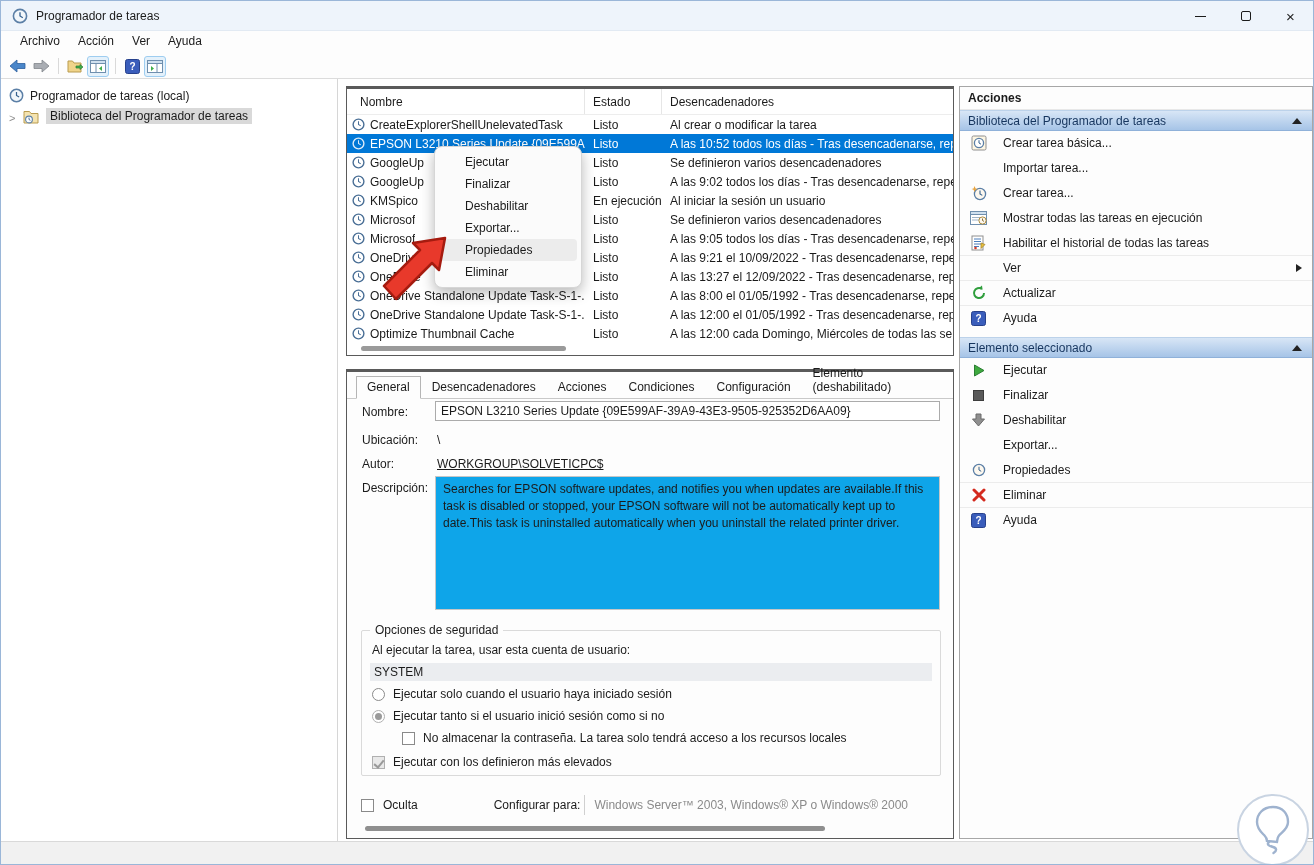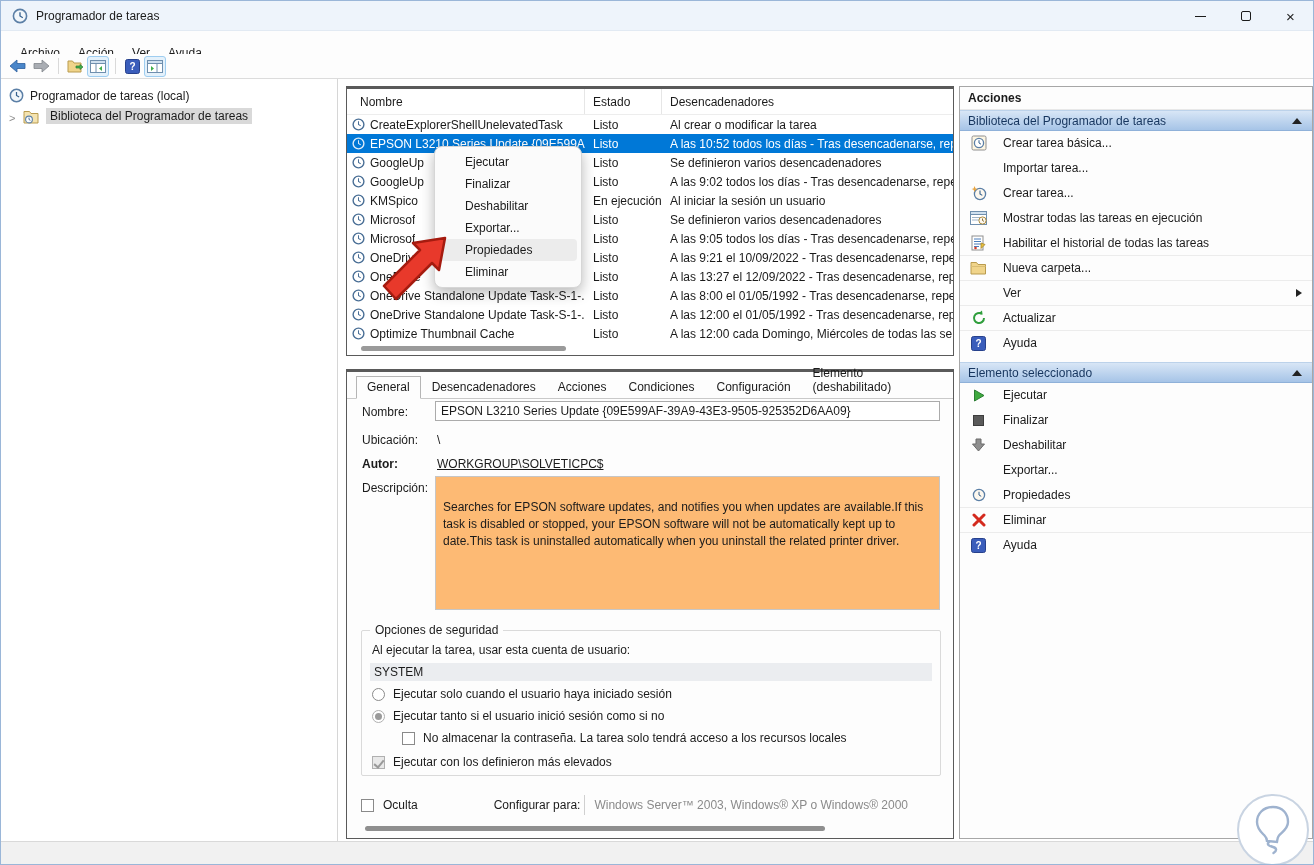--- a/index.html
+++ b/index.html
@@ -11,21 +11,21 @@
   .titlebar { position:absolute; left:0; top:0; width:100%; height:30px; background:#eef4fb; border-bottom:1px solid #e2eaf3; display:flex; align-items:center; }
   .titlebar .app-icon { margin:0 8px 0 11px; display:flex; }
   .title-text { font-size:12px; color:#1b1b1b; }
   .win-controls { position:absolute; right:0; top:0; height:30px; display:flex; }
   .win-btn { width:45px; height:30px; display:flex; align-items:center; justify-content:center; color:#1b1b1b; }
   .glyph-min { width:11px; height:1px; background:#1b1b1b; display:inline-block; }
   .glyph-max { width:10px; height:10px; border:1px solid #1b1b1b; border-radius:2px; display:inline-block; }
   .glyph-close { font-size:15px; line-height:1; }
 
   
-  .menubar { position:absolute; left:0; top:30px; width:100%; height:33px; background:#fdfdfd; border-bottom:1px solid #ececec; display:flex; align-items:flex-end; padding-left:10px; }
+  .menubar { position:absolute; left:0; top:30px; width:100%; height:33px; background:#fdfdfd; border-bottom:1px solid #ececec; display:flex; align-items:flex-start; padding-left:10px; }
   .menu-item { padding:3px 9px; }
 
   
   .toolbar { position:absolute; left:0; top:53px; width:100%; height:25px; background:#fdfdfd; border-bottom:1px solid #dcdcdc; display:flex; align-items:center; padding-left:6px; }
   .tb-icon { width:22px; height:21px; display:flex; align-items:center; justify-content:center; margin-right:1px; }
   .tb-sep { width:1px; height:16px; background:#d9d9d9; margin:0 5px; }
   .tb-toggle { border:1px solid #9ecdf0; background:#e4f1fb; border-radius:3px; }
 
   
   .tree-panel { position:absolute; left:0; top:78px; width:337px; height:762px; background:#ffffff; border-right:1px solid #d6d6d6; }
@@ -53,21 +53,21 @@
   .list-hscroll { position:absolute; left:14px; bottom:4px; width:205px; height:5px; background:#9a9a9a; border-radius:3px; }
 
   
   .details-panel { position:absolute; left:345px; top:368px; width:608px; height:470px; background:#fdfdfd; border:1px solid #5a5a5a; border-top:3px solid #5a5a5a; }
   .tabstrip { position:absolute; left:0; top:4px; width:100%; height:23px; padding-left:9px; border-bottom:1px solid #c9c9c9; display:flex; align-items:flex-end; }
   .tab { padding:3px 10px 4px; border:1px solid transparent; margin-bottom:-1px; color:#1b1b1b; }
   .tab.active { background:#fdfdfd; border-color:#b5b5b5 #b5b5b5 #fdfdfd #b5b5b5; }
   .fld-label { position:absolute; left:15px; color:#1b1b1b; }
   .fld-value { position:absolute; left:90px; }
   .name-box { position:absolute; left:88px; top:29px; width:505px; height:20px; border:1px solid #ababab; background:#ffffff; display:flex; align-items:center; padding-left:5px; }
-  .desc-box { position:absolute; left:88px; top:104px; width:505px; height:134px; border:1px solid #c6c6c6; background:#fdba74; padding:22px 7px; line-height:1.4; }
+  .desc-box { position:absolute; left:88px; top:104px; width:505px; height:134px; border:1px solid #c6c6c6; background:#0ea5e9; padding:4px 7px; line-height:1.4; }
   .groupbox { position:absolute; left:14px; top:258px; width:580px; height:146px; border:1px solid #dadada; border-radius:2px; }
   .groupbox .legend { position:absolute; left:8px; top:-8px; background:#fdfdfd; padding:0 5px; }
   .radio { width:13px; height:13px; border:1px solid #8a8a8a; border-radius:50%; background:#ffffff; flex:none; }
   .radio.checked { border-color:#b0b0b0; display:flex; align-items:center; justify-content:center; }
   .radio.checked::after { content:""; width:7px; height:7px; border-radius:50%; background:#9a9a9a; }
   .checkbox { width:13px; height:13px; border:1px solid #8a8a8a; background:#ffffff; flex:none; position:relative; }
   .checkbox.checked { background:#e9e9e9; border-color:#b0b0b0; }
   .checkbox.checked::after { content:""; position:absolute; left:3px; top:1px; width:4px; height:8px; border-right:2px solid #9a9a9a; border-bottom:2px solid #9a9a9a; transform:rotate(40deg); }
   .opt-row { position:absolute; display:flex; align-items:center; gap:8px; }
   .sys-strip { position:absolute; left:8px; top:32px; width:562px; height:18px; background:#ebedf0; display:flex; align-items:center; padding-left:4px; }
@@ -377,21 +377,21 @@
       </div>
 
     <span class="fld-label" style="top:33px;">Nombre:</span>
     <div class="name-box">
         <span>EPSON L3210 Series Update {09E599AF-39A9-43E3-9505-925352D6AA09}</span>
       </div>
 
     <span class="fld-label" style="top:61px;">Ubicación:</span>
     <span class="fld-value" style="top:61px;">\</span>
 
-    <span class="fld-label" style="top:85px;font-weight:bold;">Autor:</span>
+    <span class="fld-label" style="top:85px;">Autor:</span>
     <span class="fld-value" style="top:85px;text-decoration:underline;">WORKGROUP\SOLVETICPC$</span>
 
     <span class="fld-label" style="top:109px;">Descripción:</span>
     <div class="desc-box"><span>Searches for EPSON software updates, and notifies you when updates are available.If this task is disabled or stopped, your EPSON software will not be automatically kept up to date.This task is uninstalled automatically when you uninstall the related printer driver.</span></div>
 
     <div class="groupbox">
       <span class="legend">Opciones de seguridad</span>
       <span style="position:absolute; left:10px; top:12px;">Al ejecutar la tarea, usar esta cuenta de usuario:</span>
       <div class="sys-strip">
           <span>SYSTEM</span>
@@ -475,29 +475,20 @@
               <line x1="3" y1="6.5" x2="10" y2="6.5" stroke="#4a7dbb"></line>
               <line x1="3" y1="9" x2="10" y2="9" stroke="#4a7dbb"></line>
               <line x1="3" y1="11.5" x2="8" y2="11.5" stroke="#4a7dbb"></line>
               <path d="M10 8 L14 9.5 L10 13.5 Z" fill="#e8c13d" stroke="#a8872a" stroke-width="0.8"></path>
               <circle cx="4.5" cy="13" r="1.3" fill="#d43a2a"></circle>
             </svg>
           </span>
           <span class="a-label">Habilitar el historial de todas las tareas</span>
         </div>
         <div class="action-item sep">
-          <span class="a-icon">
-            <svg width="17" height="14" viewBox="0 0 17 14">
-              <path d="M1 3.5 L1 13 L15.5 13 L15.5 3.5 L8 3.5 L6.5 1.5 L1 1.5 Z" fill="#f0d48a" stroke="#b99b4e"></path>
-              <path d="M1 5.5 L15.5 5.5" stroke="#d9bd74"></path>
-            </svg>
-          </span>
-          <span class="a-label">Nueva carpeta...</span>
-        </div>
-        <div class="action-item sep">
           <span class="a-icon"></span>
           <span class="a-label">Ver</span>
           <span class="tri-right"></span>
         </div>
         <div class="action-item sep">
           <span class="a-icon">
             <svg width="16" height="16" viewBox="0 0 16 16">
               <path d="M13 8 a5 5 0 1 1 -2.2-4.1" fill="none" stroke="#2f9e3c" stroke-width="2"></path>
               <path d="M11 0.5 L11.5 4.8 L7.4 3.4 Z" fill="#2f9e3c"></path>
             </svg>

